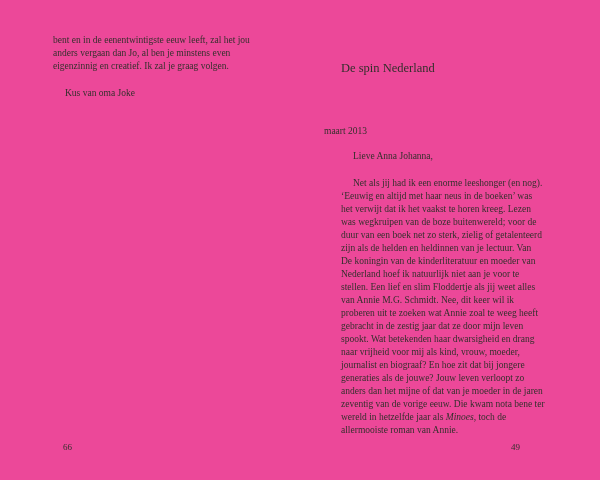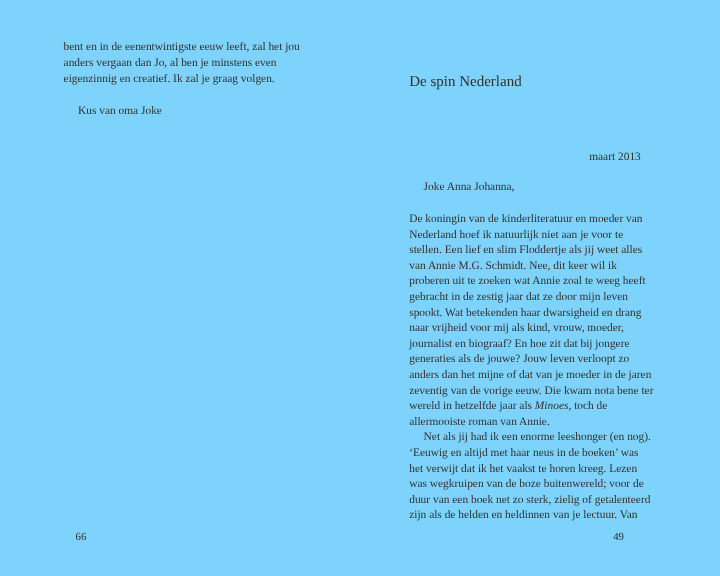--- a/index.html
+++ b/index.html
@@ -54,24 +54,23 @@
 
   .chapter-title {
     position: absolute;
     left: 41px;  
     top: 60px;
     font-size: 12.5px;
     line-height: 16px;
   }
   .letter-date {
     position: absolute;
-    left: 41px;
+    left: 24px;
     top: 125px;
     width: 193px;
-    text-align: right;
     font-size: 9.5px;
     line-height: 13px;
     font-family: Liberation Serif, serif;
   }
   .salutation {
     position: absolute;
     left: 53px;  
     top: 150px;
     font-size: 9.5px;
     line-height: 13px;
@@ -89,52 +88,52 @@
     margin: 0;
   }
   .paragraph.indent-first {
     text-indent: 12px;
   }
   em { font-style: italic; }
 </style>
 </head>
 <body>
 
-<div class="spread" style="color: rgb(51, 48, 44); background: #7dd3fc;">
+<div class="spread" style="color: rgb(51, 48, 44); background: #ec4899;">
 
   <div class="page page-left">
     <div class="body-text left-paragraph">bent en in de eenentwintigste eeuw leeft, zal het jou
 anders vergaan dan Jo, al ben je minstens even
 eigenzinnig en creatief. Ik zal je graag volgen.</div>
     <div class="signature">Kus van oma Joke</div>
     <div class="page-number page-number-left">66</div>
   </div>
 
   <div class="page page-right">
     <div class="chapter-title">De spin Nederland</div>
     <div class="letter-date">maart 2013</div>
-    <div class="salutation">Joke Anna Johanna,</div>
+    <div class="salutation">Lieve Anna Johanna,</div>
     <div class="letter-body">
+      <p class="paragraph indent-first"><span>Net als jij had ik een enorme leeshonger (en nog).
+‘Eeuwig en altijd met haar neus in de boeken’ was
+het verwijt dat ik het vaakst te horen kreeg. Lezen
+was wegkruipen van de boze buitenwereld; voor de
+duur van een boek net zo sterk, zielig of getalenteerd
+zijn als de helden en heldinnen van je lectuur. Van</span></p>
       <p class="paragraph"><span>De koningin van de kinderliteratuur en moeder van
 Nederland hoef ik natuurlijk niet aan je voor te
 stellen. Een lief en slim Floddertje als jij weet alles
 van Annie M.G. Schmidt. Nee, dit keer wil ik
 proberen uit te zoeken wat Annie zoal te weeg heeft
 gebracht in de zestig jaar dat ze door mijn leven
 spookt. Wat betekenden haar dwarsigheid en drang
 naar vrijheid voor mij als kind, vrouw, moeder,
 journalist en biograaf? En hoe zit dat bij jongere
 generaties als de jouwe? Jouw leven verloopt zo
 anders dan het mijne of dat van je moeder in de jaren
 zeventig van de vorige eeuw. Die kwam nota bene ter
 wereld in hetzelfde jaar als </span><em>Minoes</em><span>, toch de
 allermooiste roman van Annie.</span></p>
-      <p class="paragraph indent-first"><span>Net als jij had ik een enorme leeshonger (en nog).
-‘Eeuwig en altijd met haar neus in de boeken’ was
-het verwijt dat ik het vaakst te horen kreeg. Lezen
-was wegkruipen van de boze buitenwereld; voor de
-duur van een boek net zo sterk, zielig of getalenteerd
-zijn als de helden en heldinnen van je lectuur. Van</span></p>
     </div>
     <div class="page-number page-number-right">49</div>
   </div>
 
 </div>
 
 </body></html>

